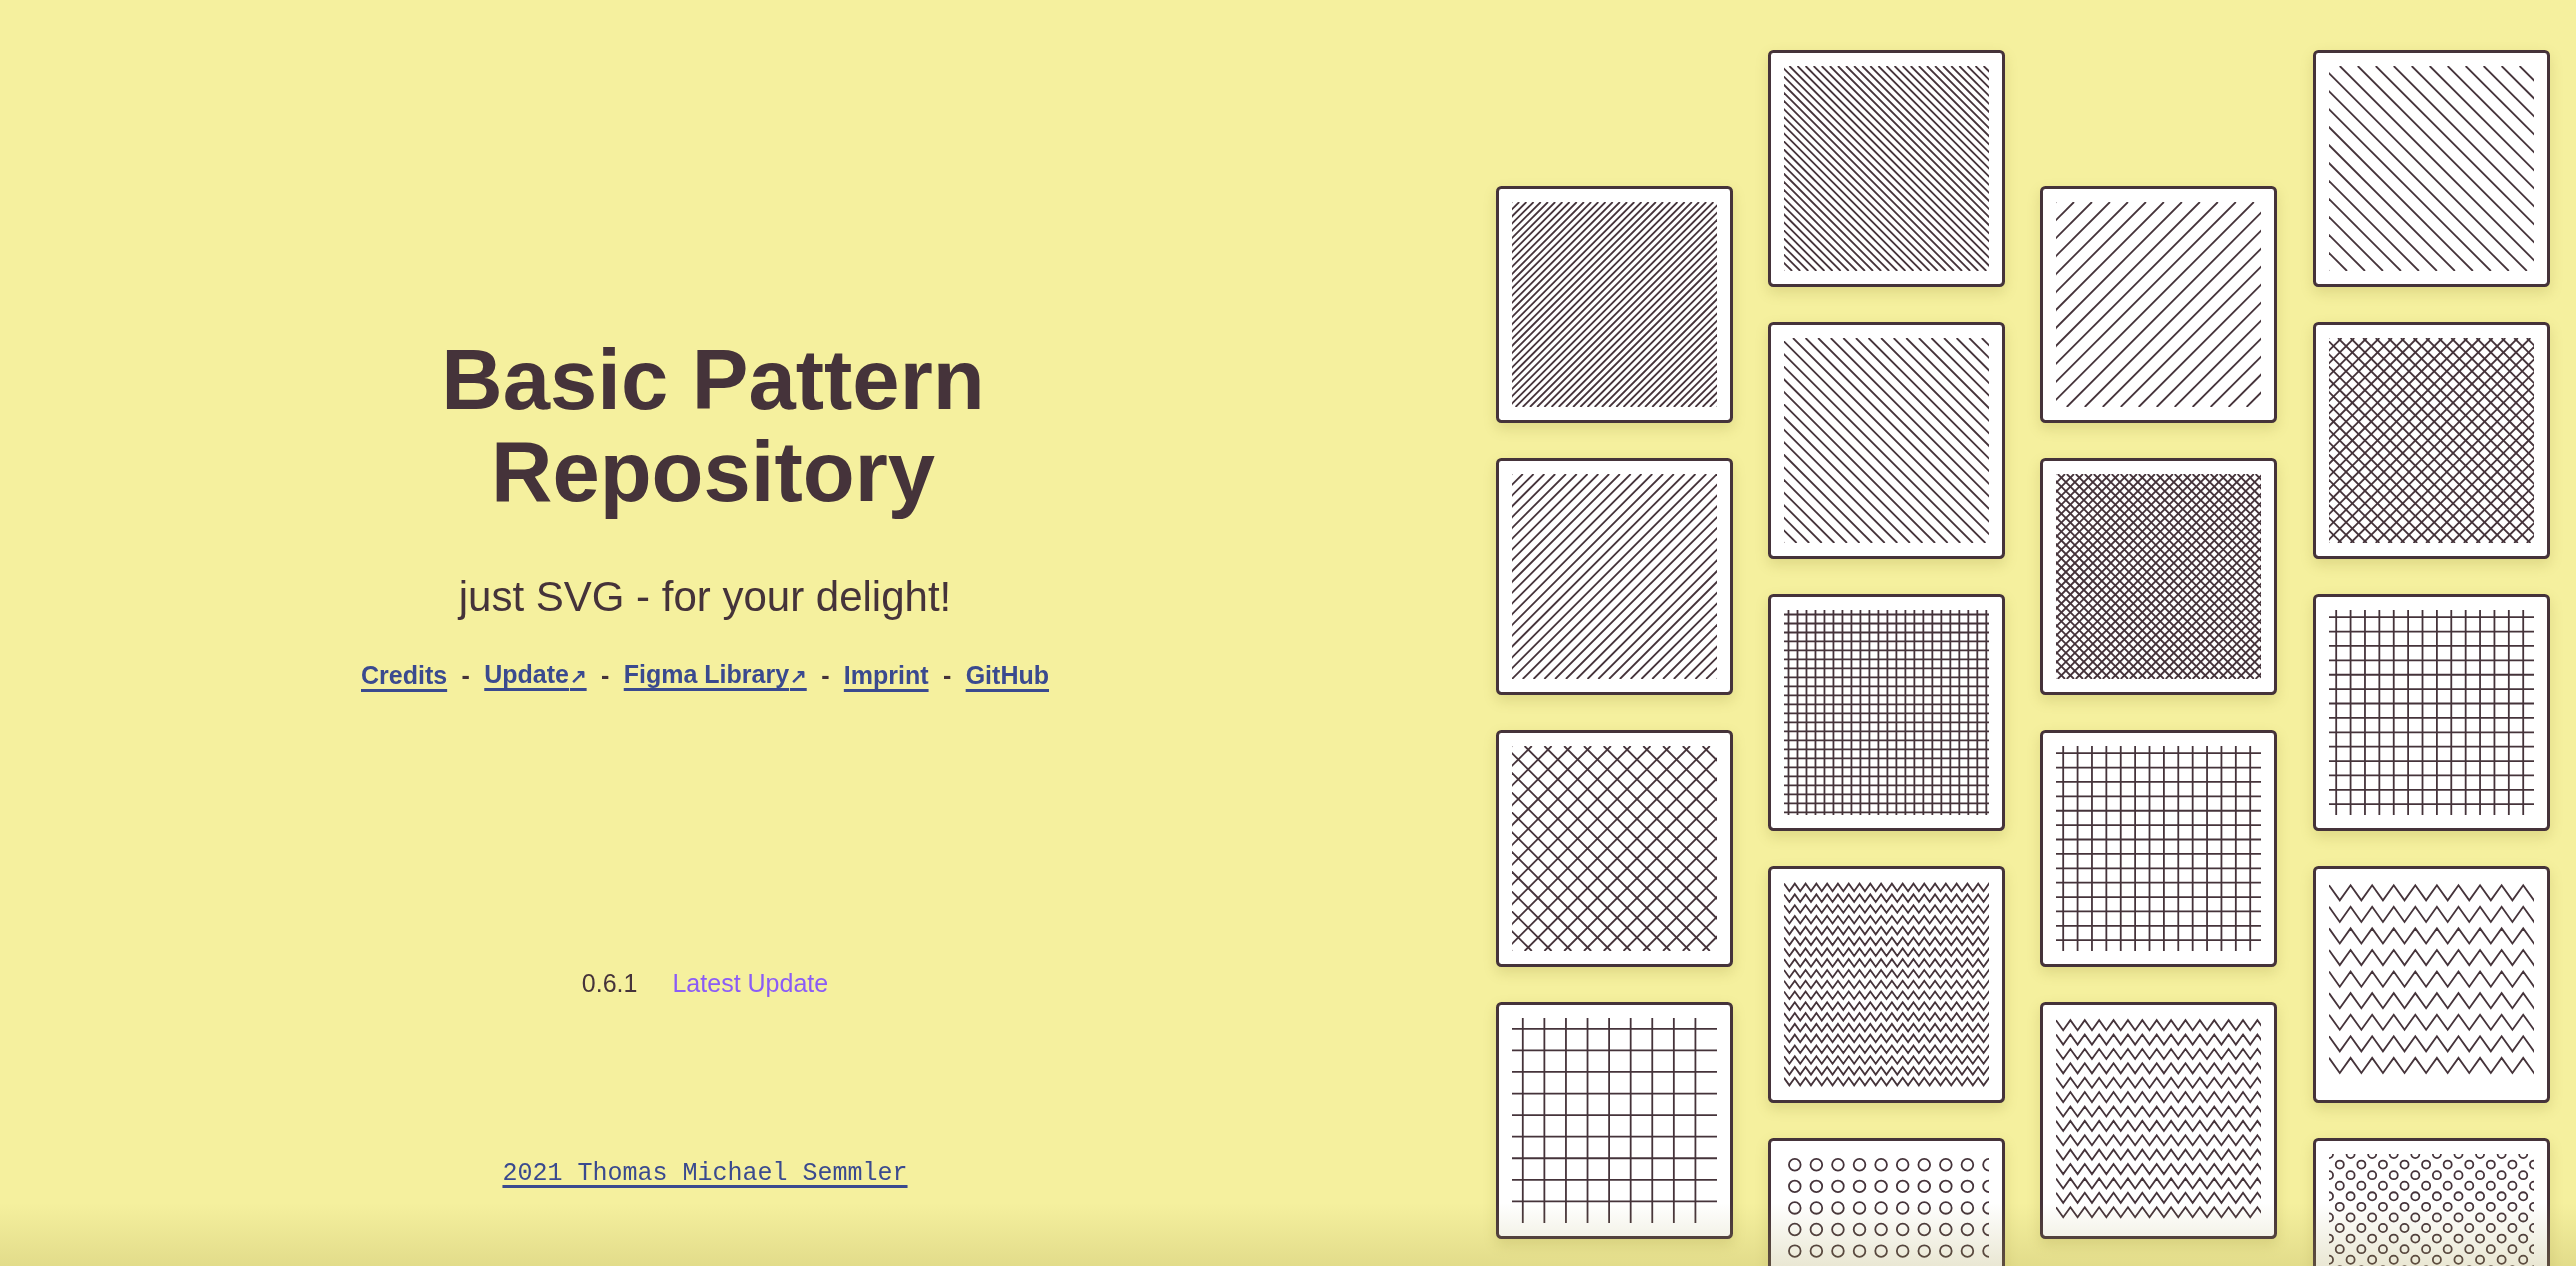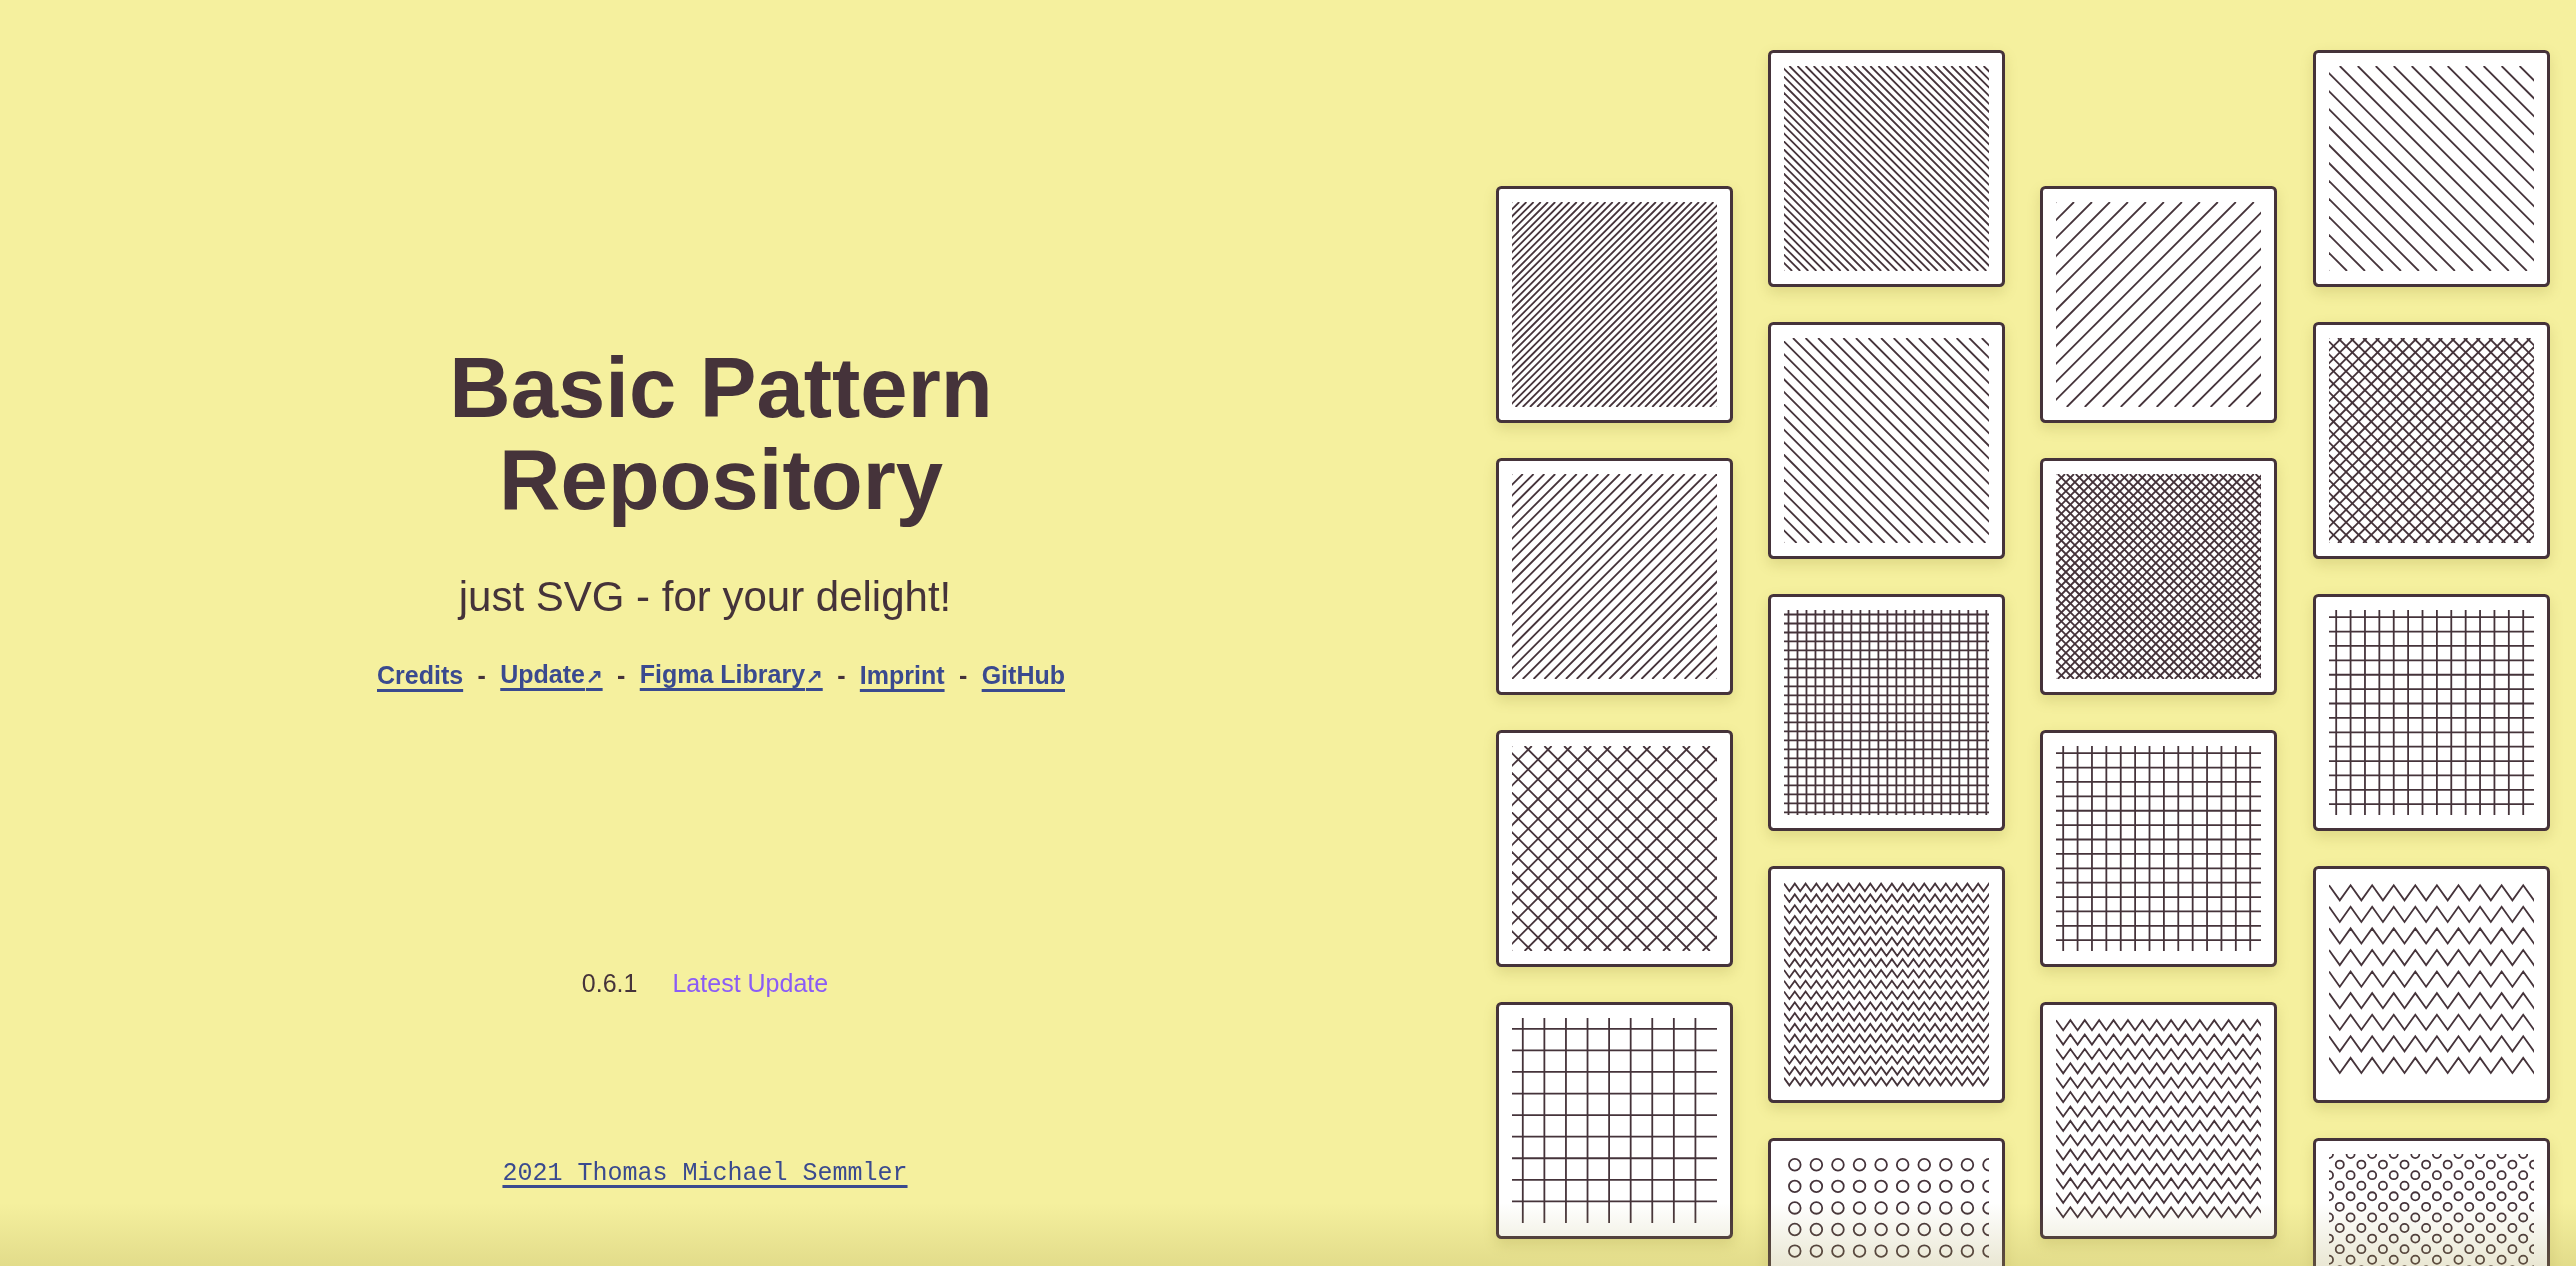--- a/index.html
+++ b/index.html
@@ -13,33 +13,33 @@
     position: absolute; left: 0; right: 0; bottom: 0; height: 63px;
     background: linear-gradient(to bottom, rgba(180,170,80,0) 0%, rgba(170,160,80,0.25) 100%);
     pointer-events: none; z-index: 5;
   }
   .intro {
     position: absolute; left: 0; top: 0; width: 1410px; height: 1266px;
     text-align: center;
   }
   .title {
     position: absolute; left: 0; width: 100%; top: 326px;
-    margin: 16px; font-size: 85px; line-height: 92px; font-weight: 700;
+    margin: 8px; font-size: 85px; line-height: 92px; font-weight: 700;
     letter-spacing: 0px; color: #45333a;
     font-family: "Liberation Sans", sans-serif;
   }
   .title span { display: block; }
   .subtitle {
     position: absolute; left: 0; width: 100%; top: 532px;
     font-size: 42px; line-height: 54px; color: #45333a; font-weight: 400; margin-top: 38px;
   }
   .nav {
     position: absolute; left: 0; width: 100%; top: 656px;
     font-size: 25px; line-height: 36px; font-weight: 700;
-    display: flex; justify-content: center; align-items: center; gap: 0; padding-left: 16px;
+    display: flex; justify-content: center; align-items: center; gap: 0;
   }
   .nav a {
     color: #3a4a8f; text-decoration: underline; text-decoration-thickness: 2.7px;
     text-underline-offset: 4.5px; cursor: pointer;
   }
   .nav .sep { color: #45333a; margin: 0 14.4px; }
   .nav .ext { font-size: 20px; margin-left: 0.9px; }
   .version {
     position: absolute; left: 0; width: 100%; top: 967px;
     font-size: 25px; line-height: 32px; display: flex; justify-content: center; gap: 35px;

